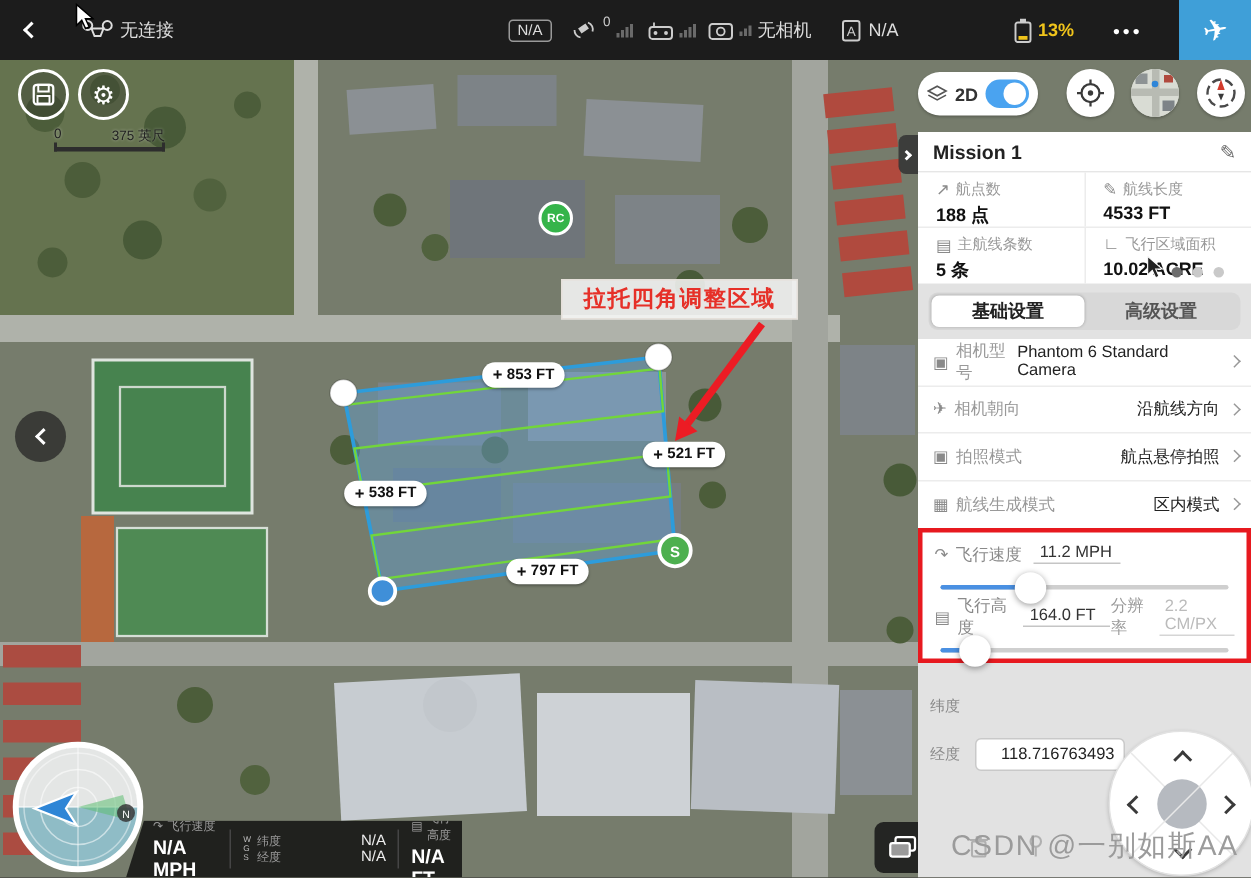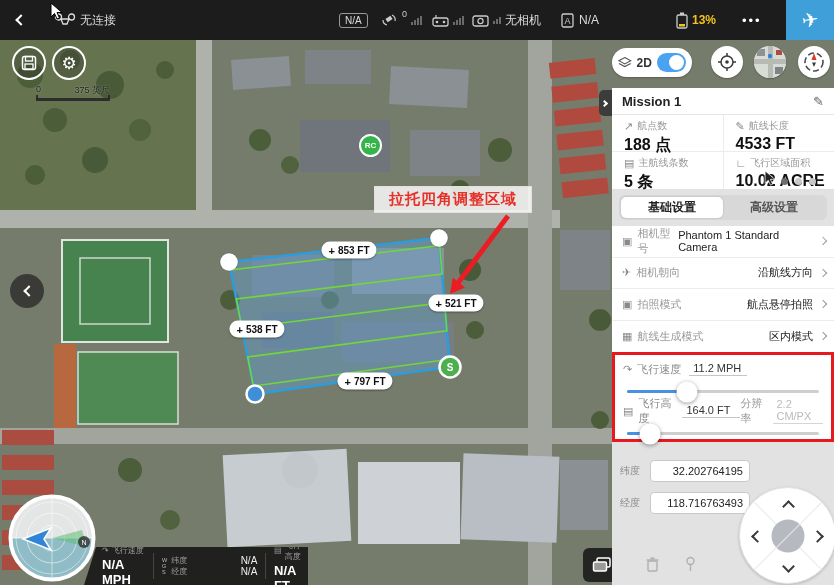--- a/index.html
+++ b/index.html
@@ -54,21 +54,21 @@
   .p-header { height:27px; display:flex; align-items:center; justify-content:space-between; padding:0 10px; border-bottom:1px solid #e6e6e6; }
   .p-header .title { font-size:13px; font-weight:bold; color:#222; }
   .p-header .pencil { color:#666; font-size:13px; }
   .panel-handle { position:absolute; left:-13px; top:2px; width:13px; height:26px; background:rgba(52,52,52,.88); border-radius:5px 0 0 5px; display:flex; align-items:center; justify-content:center; }
   .panel-handle .chev { width:5px; height:5px; }
   .stats { position:relative; }
   .stats .row { display:flex; height:37px; border-bottom:1px solid #ececec; }
   .stats .cell { flex:1; padding:4px 0 0 12px; }
   .stats .cell + .cell { border-left:1px solid #ececec; }
   .stat-label { color:#999; font-size:10px; display:flex; gap:4px; align-items:center; }
-  .stat-value { color:#111; font-size:16px; font-weight:bold; margin-top:2px; }
+  .stat-value { color:#111; font-size:12px; font-weight:bold; margin-top:2px; }
   .dots { position:absolute; right:18px; bottom:4px; display:flex; gap:7px; }
   .dots i { width:7px; height:7px; border-radius:50%; background:#c9c9c9; }
   .dots i.on { background:#6d6d6d; }
   .tabs { margin:6px 7px; height:25px; background:#d8d8d8; border-radius:6px; display:flex; padding:2px; }
   .tab { flex:1; display:flex; align-items:center; justify-content:center; font-size:12px; font-weight:bold; color:#555; border-radius:5px; }
   .tab.active { background:#fff; color:#222; box-shadow:0 0 2px rgba(0,0,0,.2); }
   .set-row { height:31.5px; display:flex; align-items:center; padding:0 8px 0 10px; border-bottom:1px solid #ececec; }
   .set-row .s-label { color:#999; display:flex; gap:5px; align-items:center; }
   .set-row .s-value { margin-left:auto; color:#222; }
   .set-chev { width:6px; height:6px; border-right:1.6px solid #999; border-bottom:1.6px solid #999; transform:rotate(-45deg); margin-left:7px; }
@@ -432,21 +432,21 @@
       <div class="tab active">基础设置</div>
       <div class="tab">高级设置</div>
     </div>
 
     <div class="card">
       <div class="set-row">
         <span class="s-label">
             <span class="micon">▣</span>
             <span>相机型号</span>
           </span>
-        <span class="s-value">Phantom 1 Standard Camera</span>
+        <span class="s-value">Phantom 6 Standard Camera</span>
           <span class="set-chev"></span>
       </div>
       <div class="set-row">
         <span class="s-label">
             <span class="micon">✈</span>
             <span>相机朝向</span>
           </span>
         <span class="s-value">沿航线方向</span>
           <span class="set-chev"></span>
       </div>
@@ -489,21 +489,20 @@
         <span class="fill" style="width: 12%;"></span>
         <span class="knob" style="left: 12%;"></span>
       </div>
     </div>
 
     <div style="height:4px;"></div>
 
     <div style="height:14px;"></div>
     <div class="coord-row">
       <span class="c-label">纬度</span>
-      <input readonly="" value="32.202764195" style="">
     </div>
     <div style="height:10px;"></div>
     <div class="coord-row">
       <span class="c-label">经度</span>
       <input readonly="" value="118.716763493" style="">
     </div>
   </div>
 
   <div class="dpad">
     <span class="dchev up"></span>
@@ -575,20 +574,21 @@
     <svg width="15" height="17" viewBox="0 0 15 17">
         <rect x="3" y="5" width="9" height="10" rx="1" fill="none" stroke="#888" stroke-width="1.4"></rect>
         <line x1="1.5" y1="4" x2="13.5" y2="4" stroke="#888" stroke-width="1.4"></line>
         <rect x="5.5" y="1.5" width="4" height="2" fill="#888"></rect>
       </svg>
     <svg width="13" height="17" viewBox="0 0 13 17">
         <circle cx="6.5" cy="5" r="3.5" fill="none" stroke="#888" stroke-width="1.4"></circle>
         <line x1="6.5" y1="8" x2="6.5" y2="15" stroke="#888" stroke-width="1.4"></line>
       </svg>
   </div>
+  <div class="watermark">CSDN @一别如斯AA</div>
 
   <svg class="cursor" style="left:50px;top:2px;" width="13" height="18" viewBox="0 0 13 18">
       <polygon points="1,1 1,15 4.5,11.5 7,17 9.5,16 7,10.5 12,10.5" fill="#fff" stroke="#000" stroke-width="1"></polygon>
     </svg>
   <svg class="cursor" style="left:764px;top:170px;" width="12" height="16" viewBox="0 0 13 18">
       <polygon points="1,1 1,15 4.5,11.5 7,17 9.5,16 7,10.5 12,10.5" fill="#222" stroke="#fff" stroke-width="0.8"></polygon>
     </svg>
 
 </div>
 

